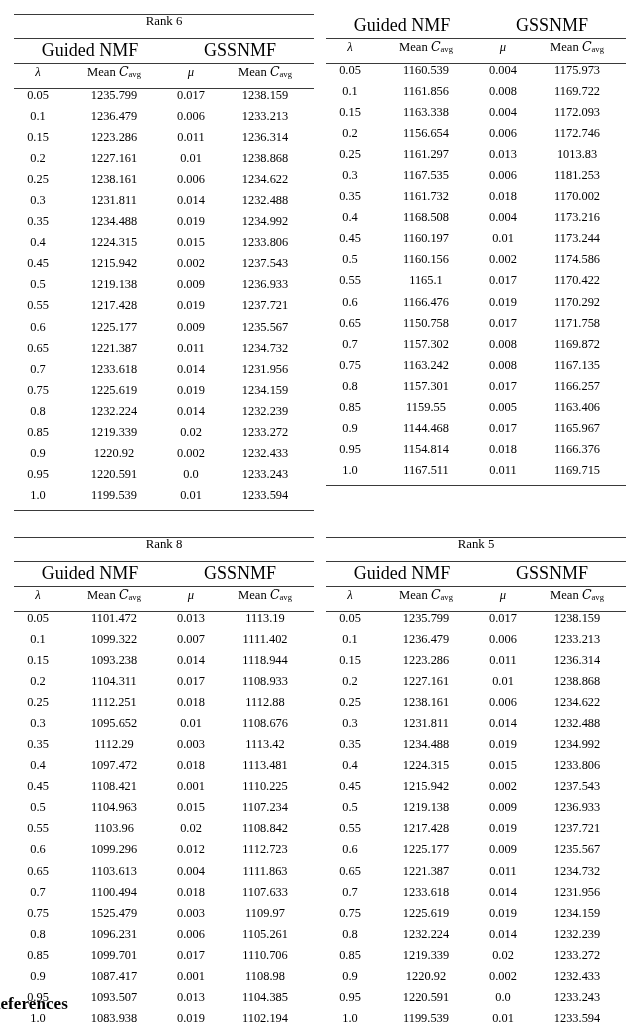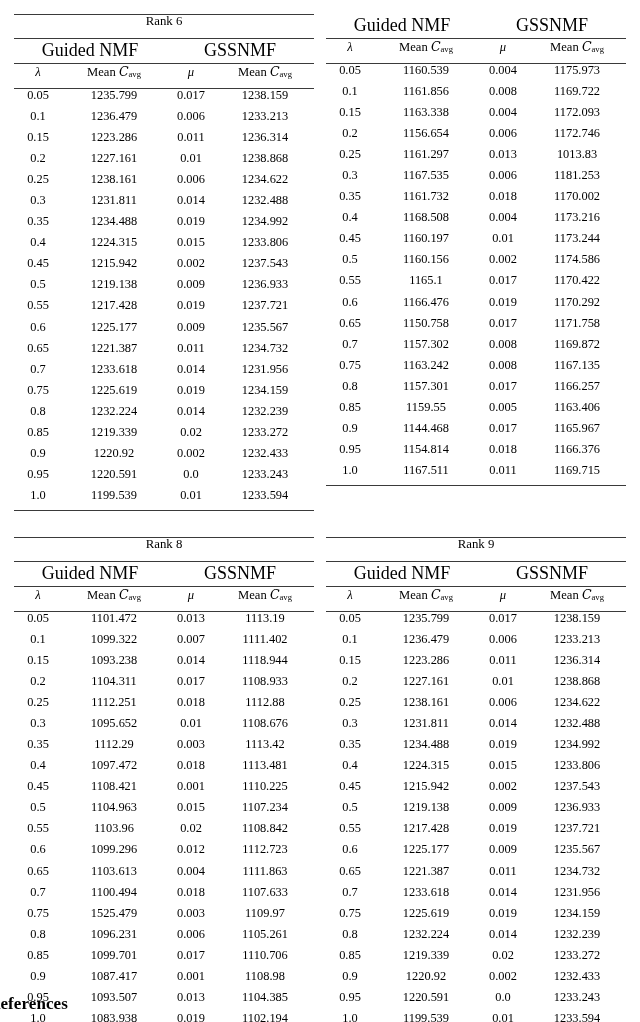--- a/index.html
+++ b/index.html
@@ -575,21 +575,21 @@
     <div class="tbl-block right">
         <table class="rk">
           <colgroup>
             <col class="c-lam">
             <col class="c-m1">
             <col class="c-mu">
             <col class="c-m2">
           </colgroup>
           <tbody>
             <tr class="title-row rule-top">
-              <td colspan="4" class="cmid">Rank 9</td>
+              <td colspan="4" class="cmid">Rank 5</td>
             </tr>
             <tr class="group-row">
               <td colspan="2" class="cmid">Guided NMF</td>
               <td colspan="2" class="cmid">GSSNMF</td>
             </tr>
             <tr class="head-row">
               <td class="mathit">λ</td>
               <td><span>Mean</span> <span class="cal">C</span><span class="sub">avg</span></td>
               <td class="mathit">μ</td>
               <td><span>Mean</span> <span class="cal">C</span><span class="sub">avg</span></td>

